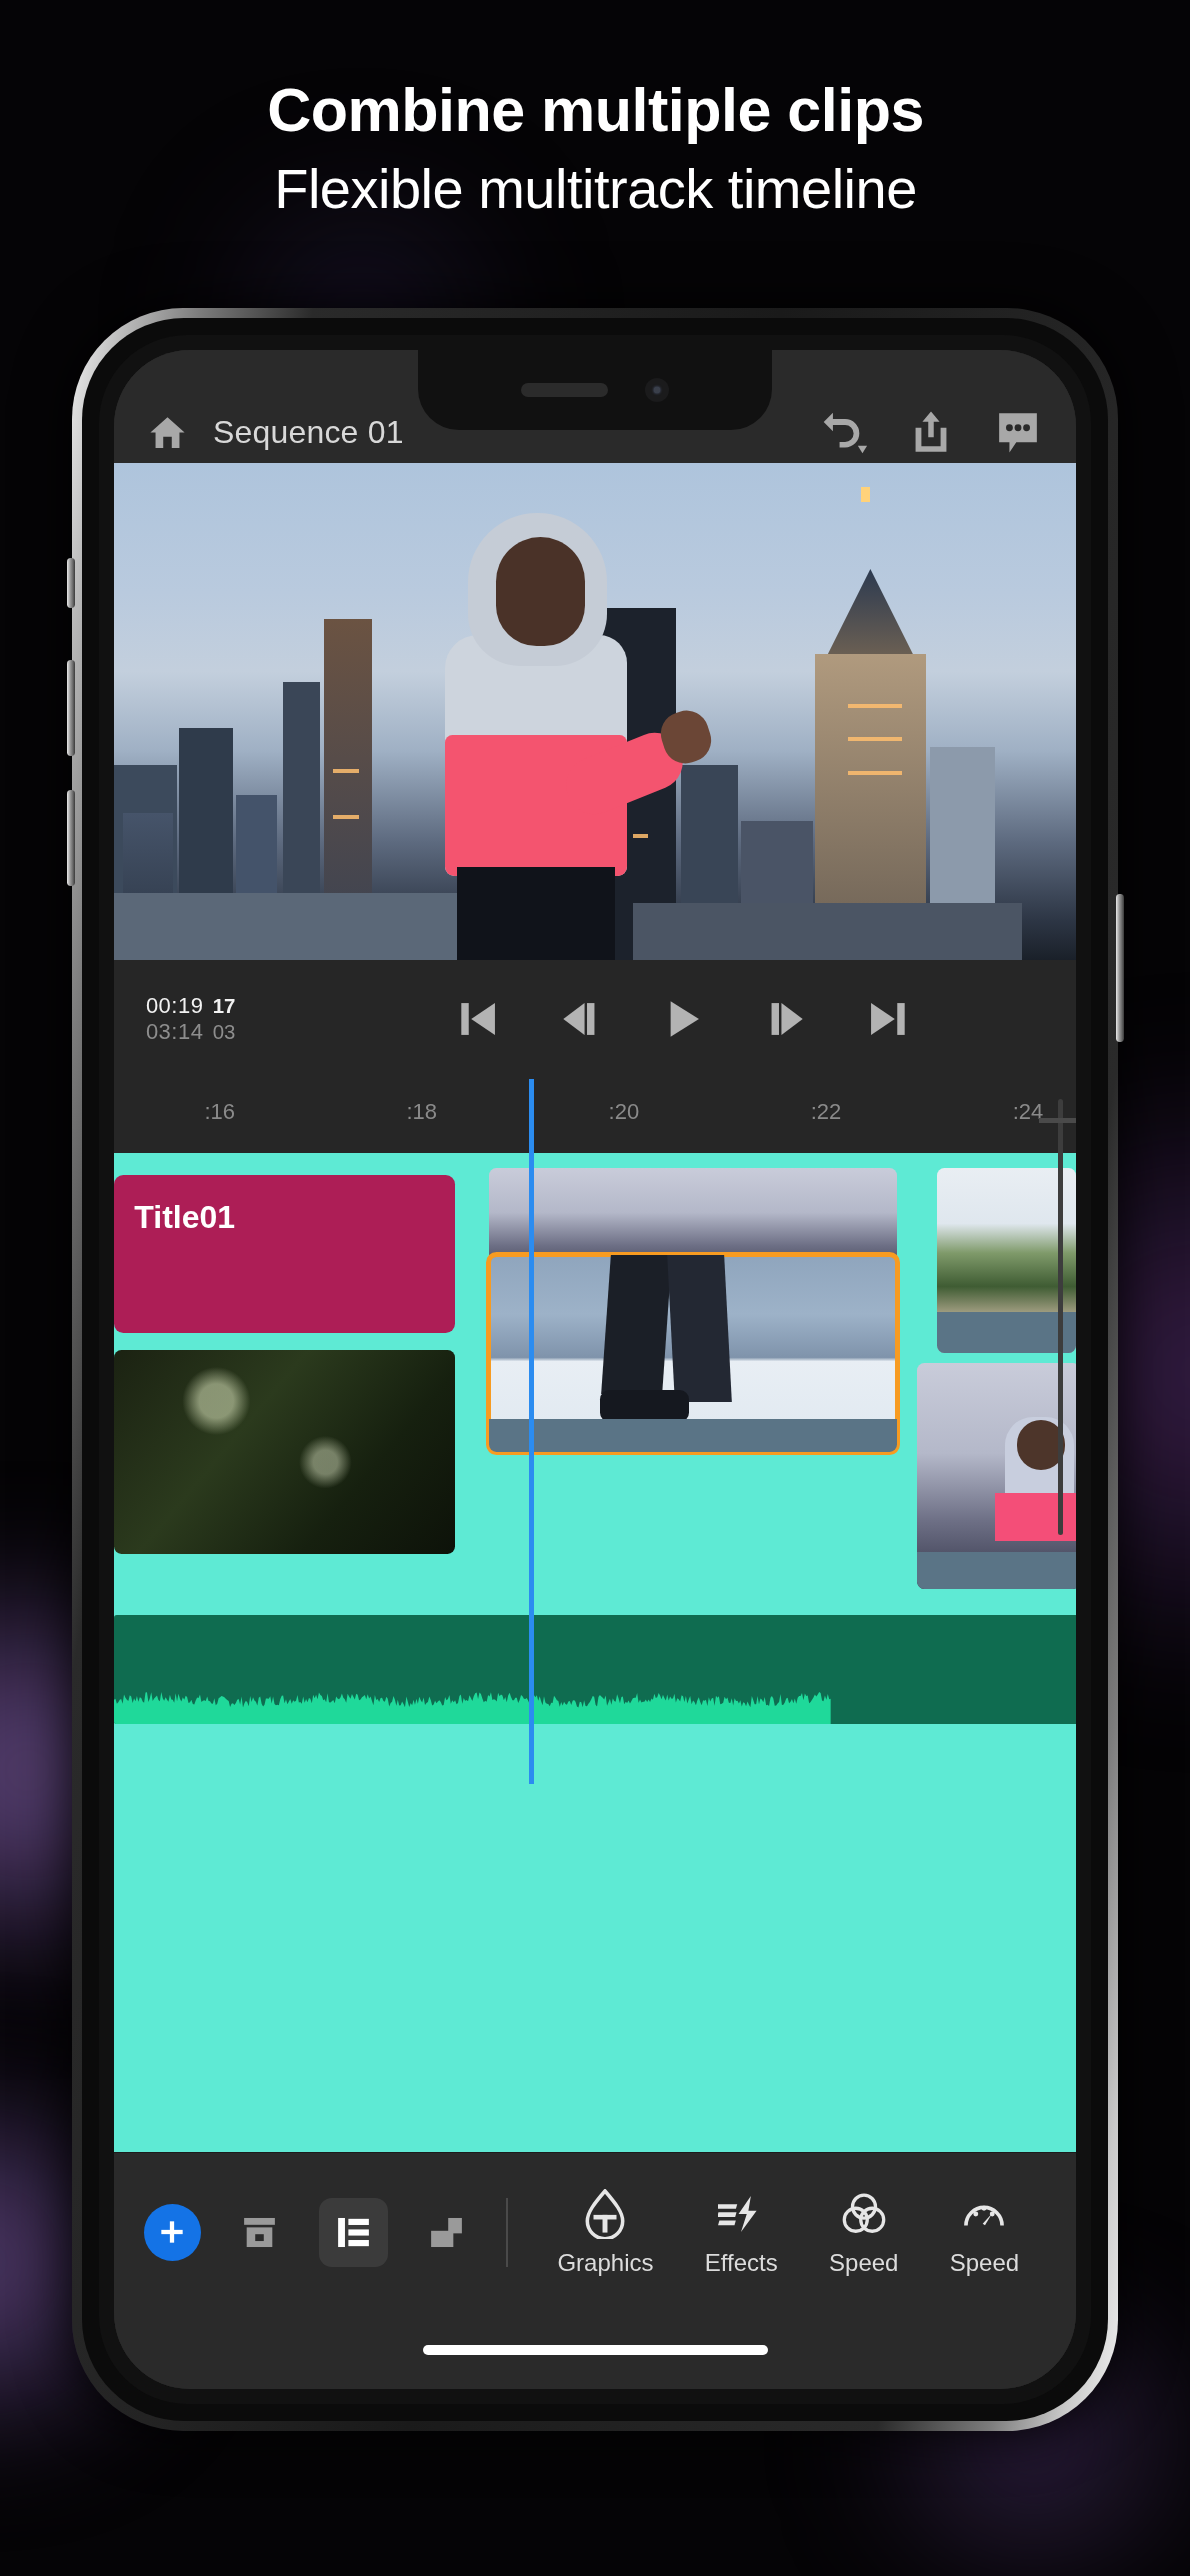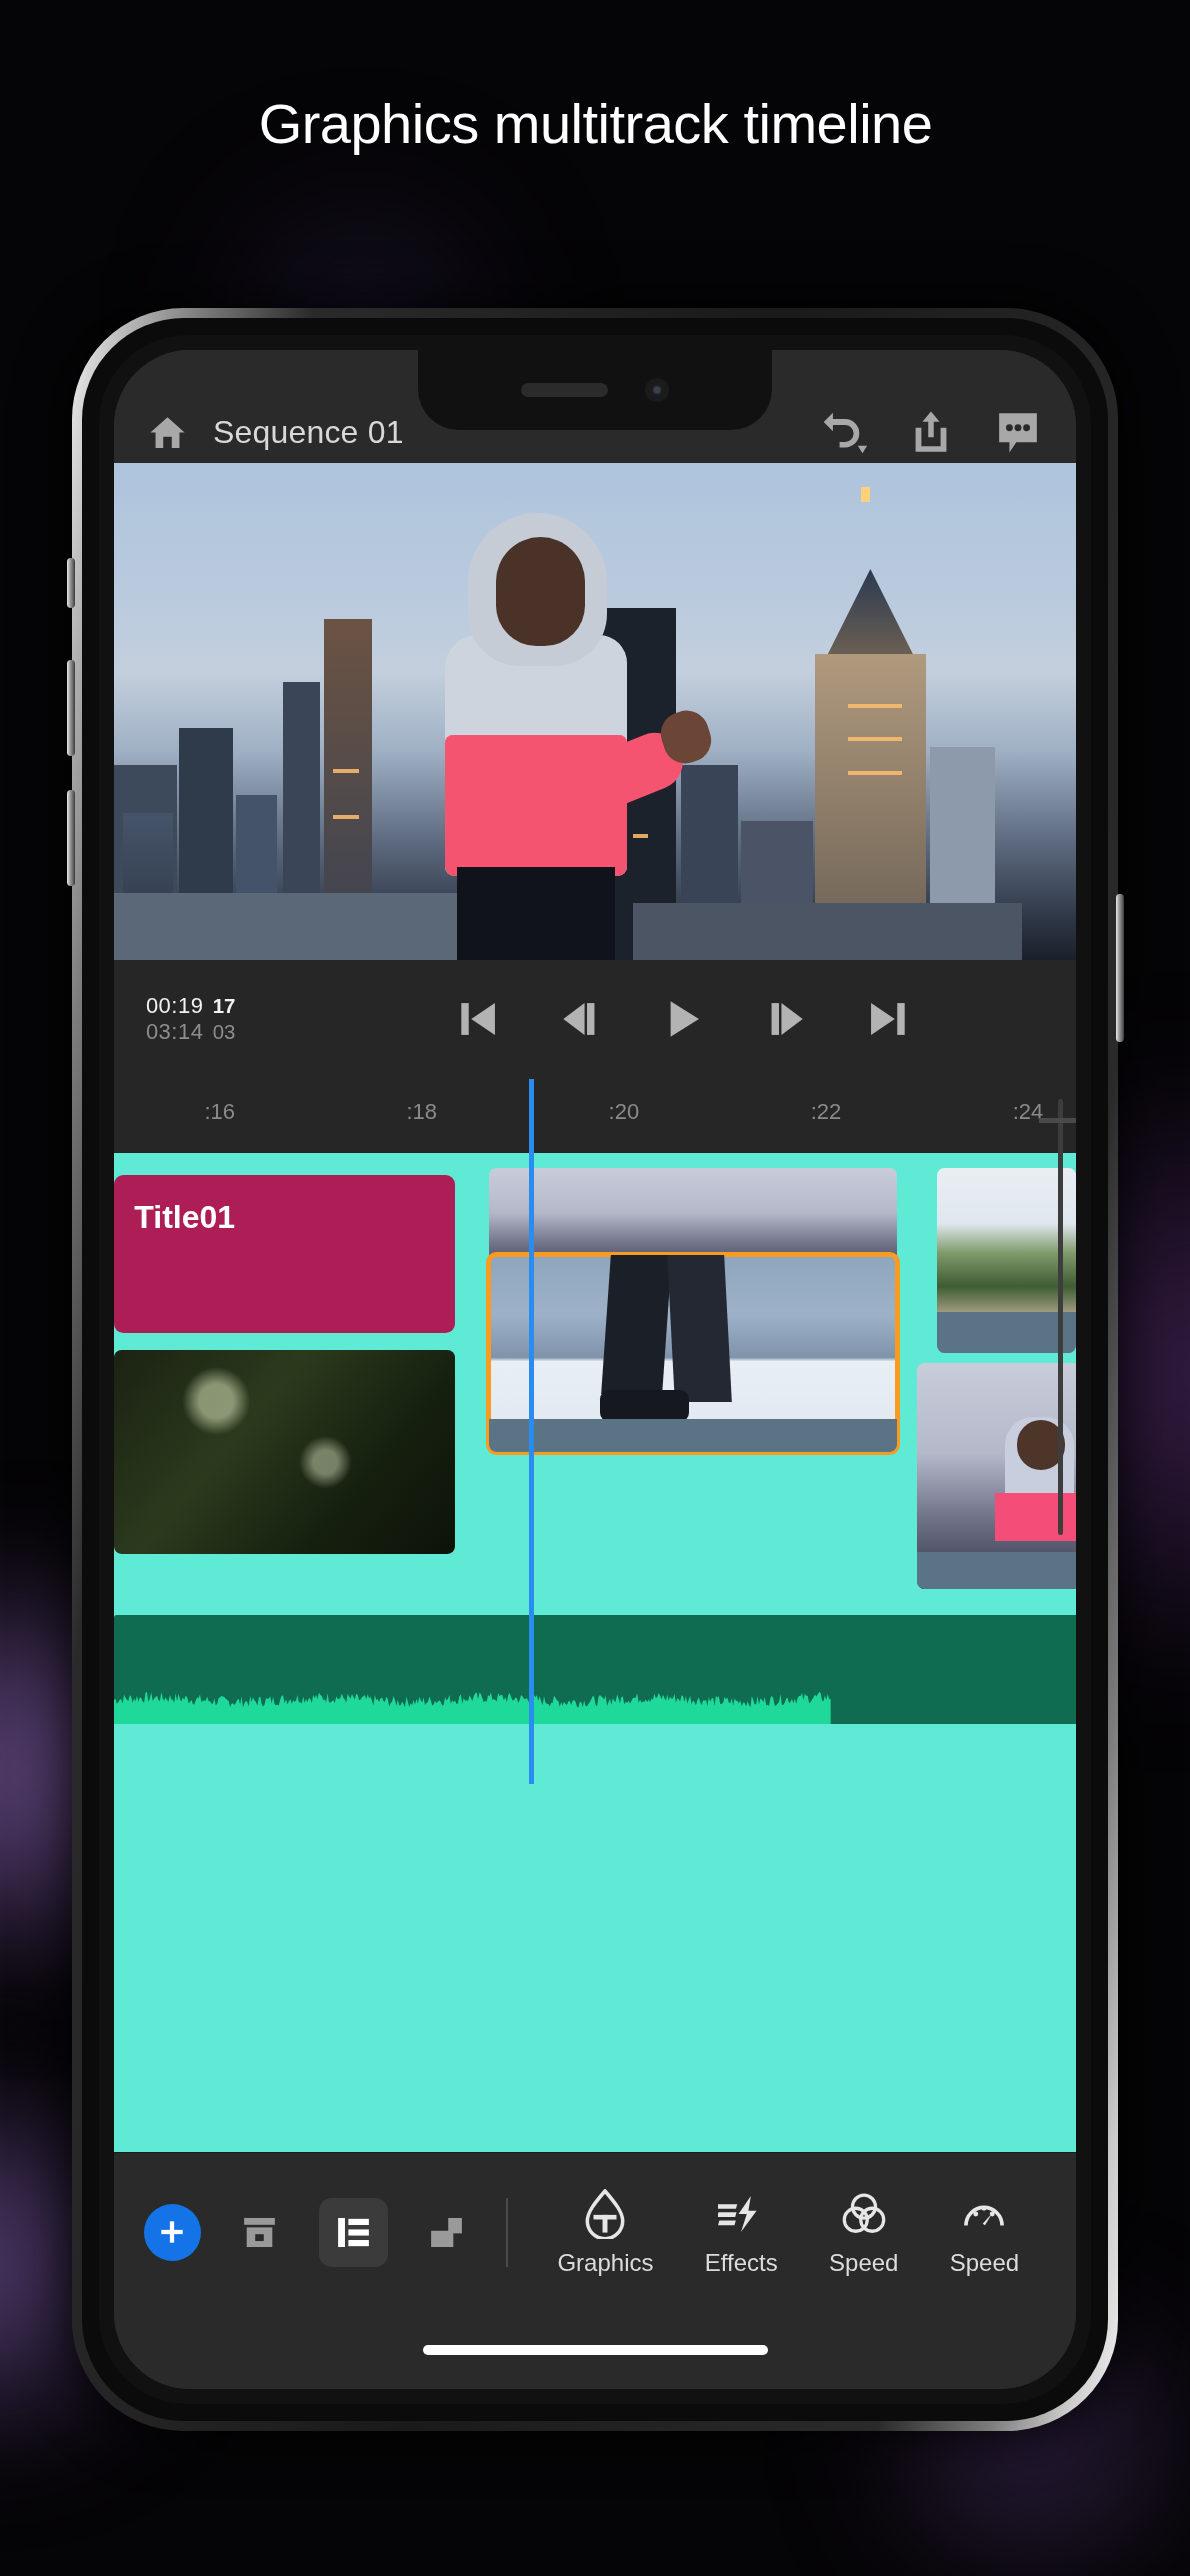--- a/index.html
+++ b/index.html
@@ -183,21 +183,22 @@
 
 <div id="root">
 
   <div class="glow g1"></div>
   <div class="glow g2"></div>
   <div class="glow g3"></div>
   <div class="glow g4"></div>
   <div class="glow g5"></div>
 
   <div class="headline-wrap">
-    <div class="subhead">Graphics multitrack timeline</div>
+    <div class="headline">Combine multiple clips</div>
+    <div class="subhead">Flexible multitrack timeline</div>
   </div>
 
   <div class="sidebtn lb1"></div>
   <div class="sidebtn lb2"></div>
   <div class="sidebtn lb3"></div>
   <div class="sidebtn rb1"></div>
 
   <div id="phone">
     <div id="phone-inner">
       <div id="bezel">

